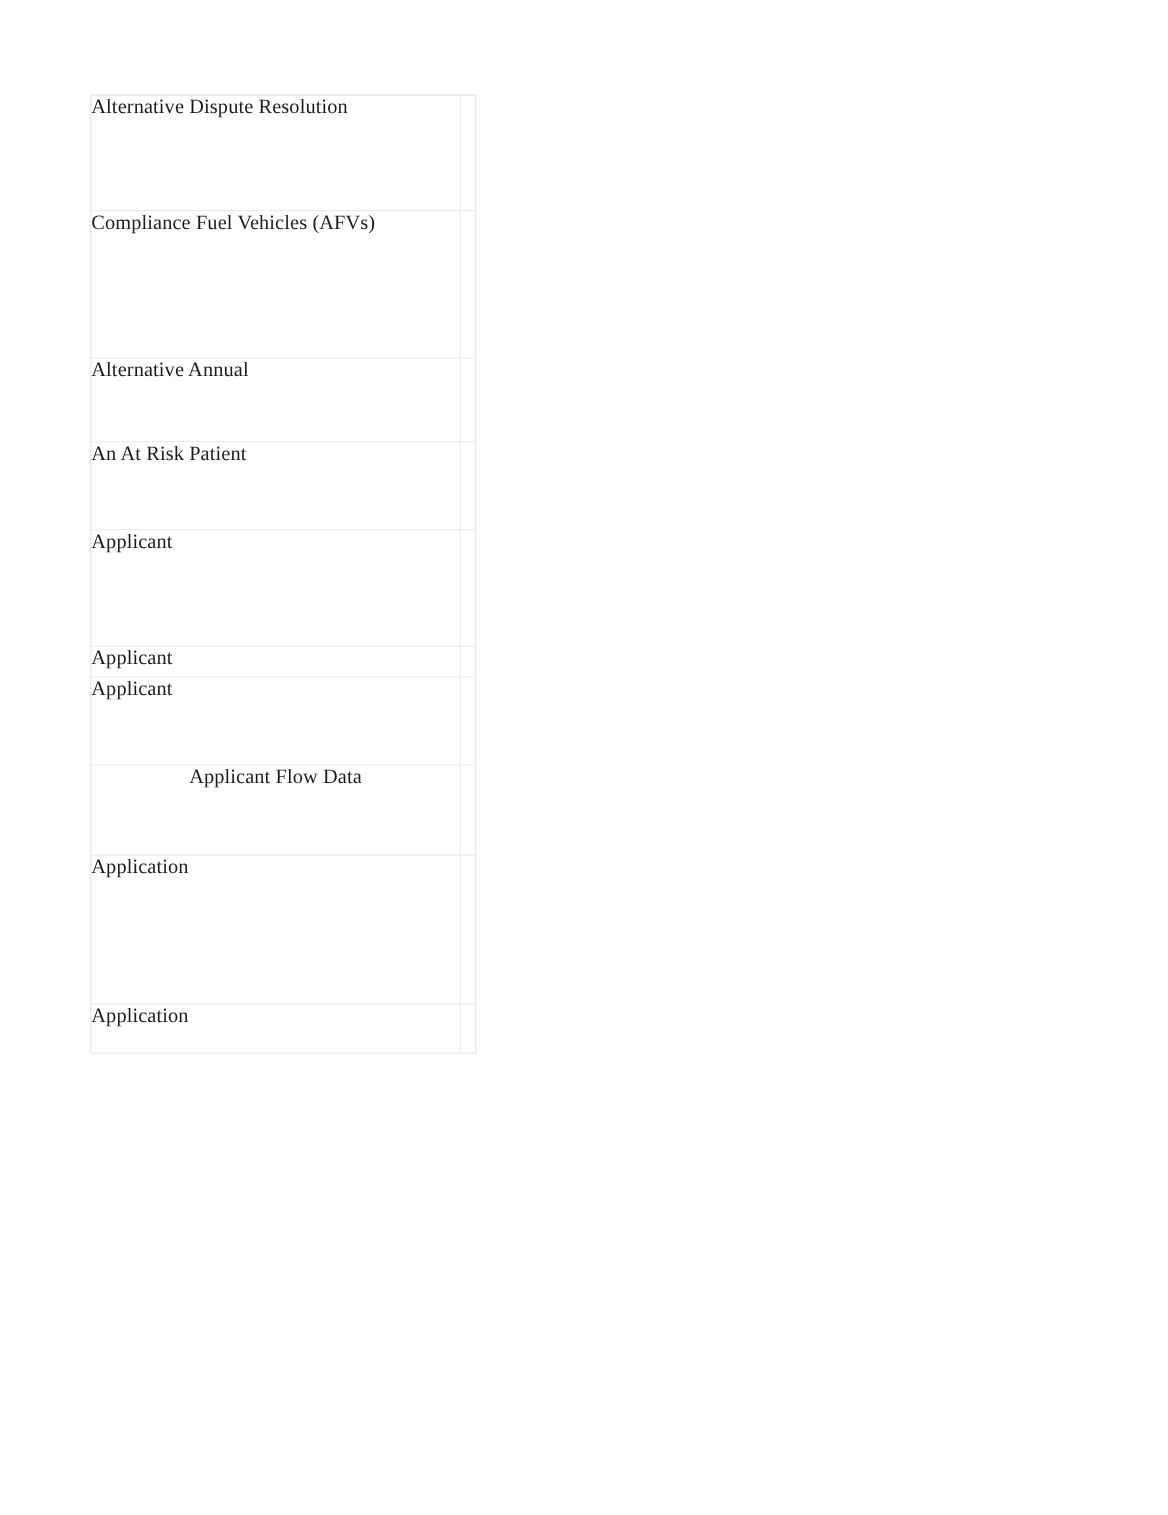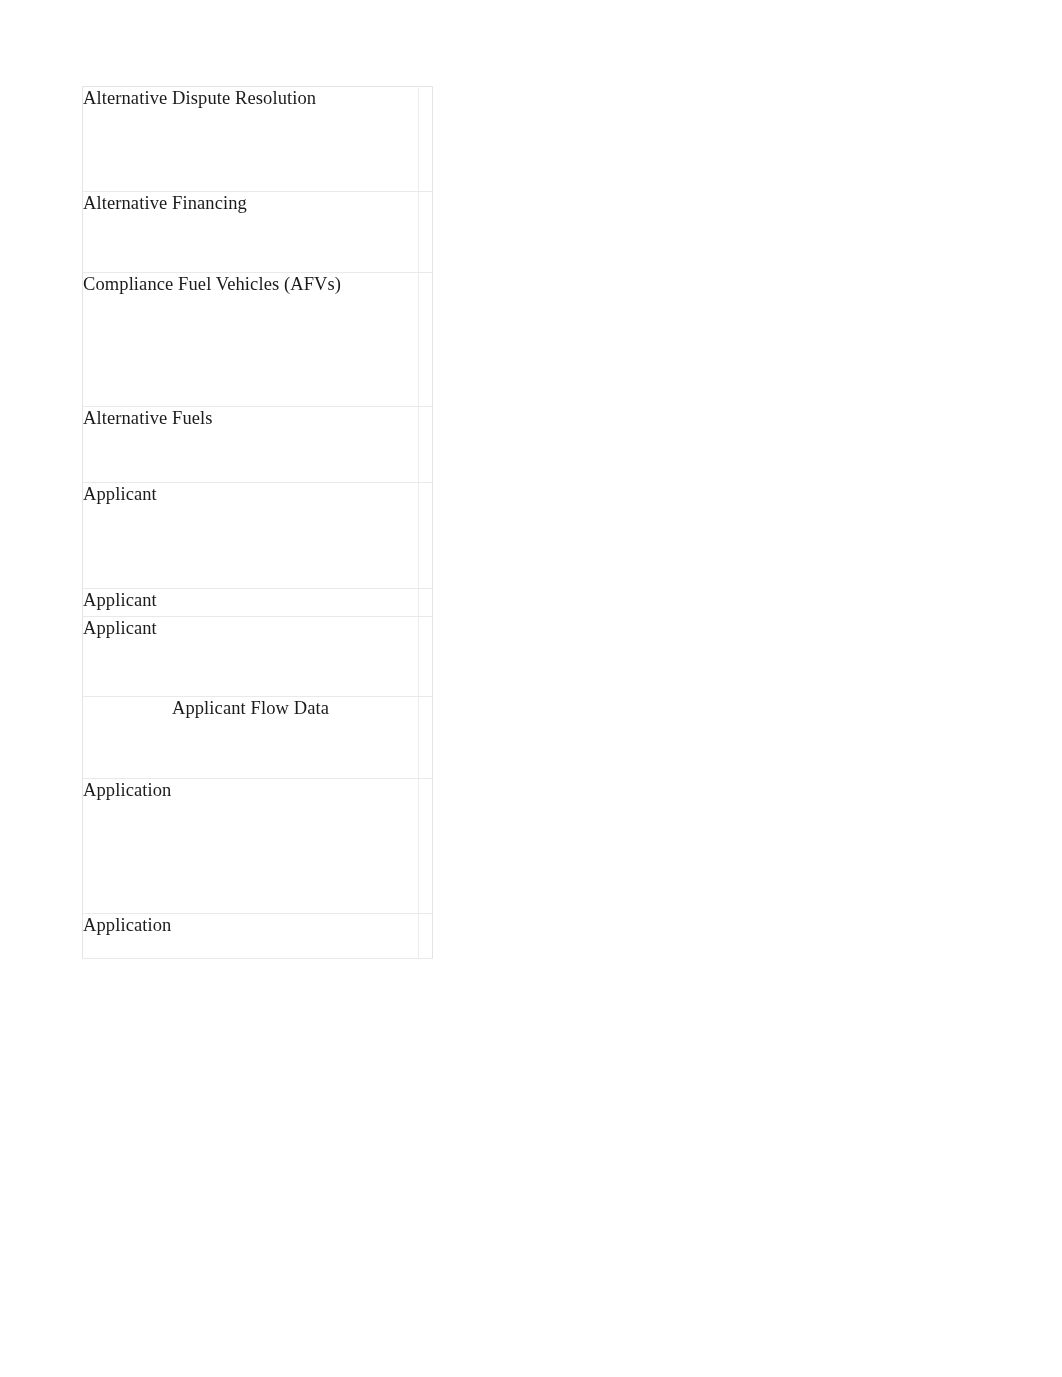--- a/index.html
+++ b/index.html
@@ -109,47 +109,47 @@
 
       <tr class="h-105">
         <td class="term-cell">
           <span class="term-text">Alternative Dispute Resolution</span>
         </td>
         <td class="def-cell">
           <span class="term-text"></span>
         </td>
       </tr>
 
-      <tr class="h-81">
-        <td class="term-cell">
-          <span class="term-text">Alternative Financing</span>
-        </td>
-        <td class="def-cell">
-          <span class="term-text"></span>
-        </td>
-      </tr>
 
       <tr class="h-134">
         <td class="term-cell">
           <span class="term-text">Compliance Fuel Vehicles (AFVs)</span>
         </td>
         <td class="def-cell">
           <span class="term-text"></span>
         </td>
       </tr>
 
       <tr class="h-76">
         <td class="term-cell">
-          <span class="term-text">Alternative Fuels</span>
-        </td>
-        <td class="def-cell">
-          <span class="term-text"></span>
-        </td>
-      </tr>
-
+          <span class="term-text">Alternative Annual</span>
+        </td>
+        <td class="def-cell">
+          <span class="term-text"></span>
+        </td>
+      </tr>
+
+      <tr class="h-80">
+        <td class="term-cell">
+          <span class="term-text">An At Risk Patient</span>
+        </td>
+        <td class="def-cell">
+          <span class="term-text"></span>
+        </td>
+      </tr>
 
 
       <tr class="h-106">
         <td class="term-cell">
           <span class="term-text">Applicant</span>
         </td>
         <td class="def-cell">
           <span class="term-text"></span>
         </td>
       </tr>

